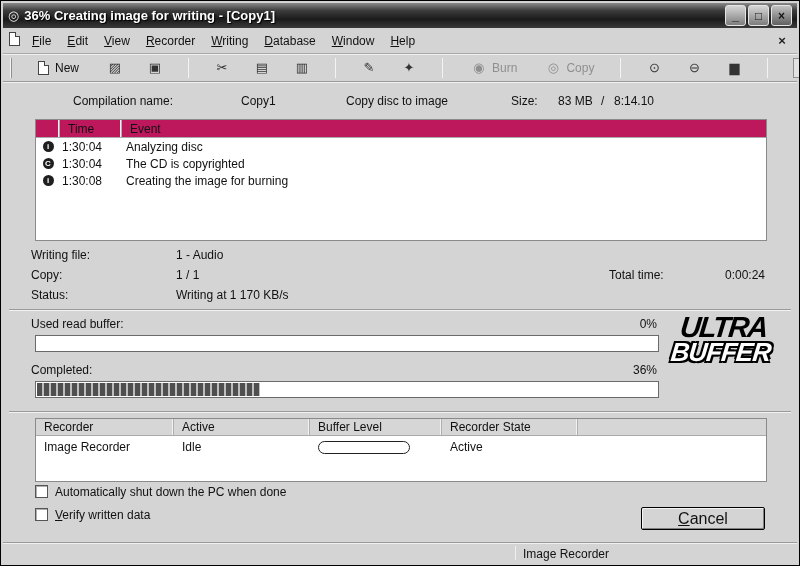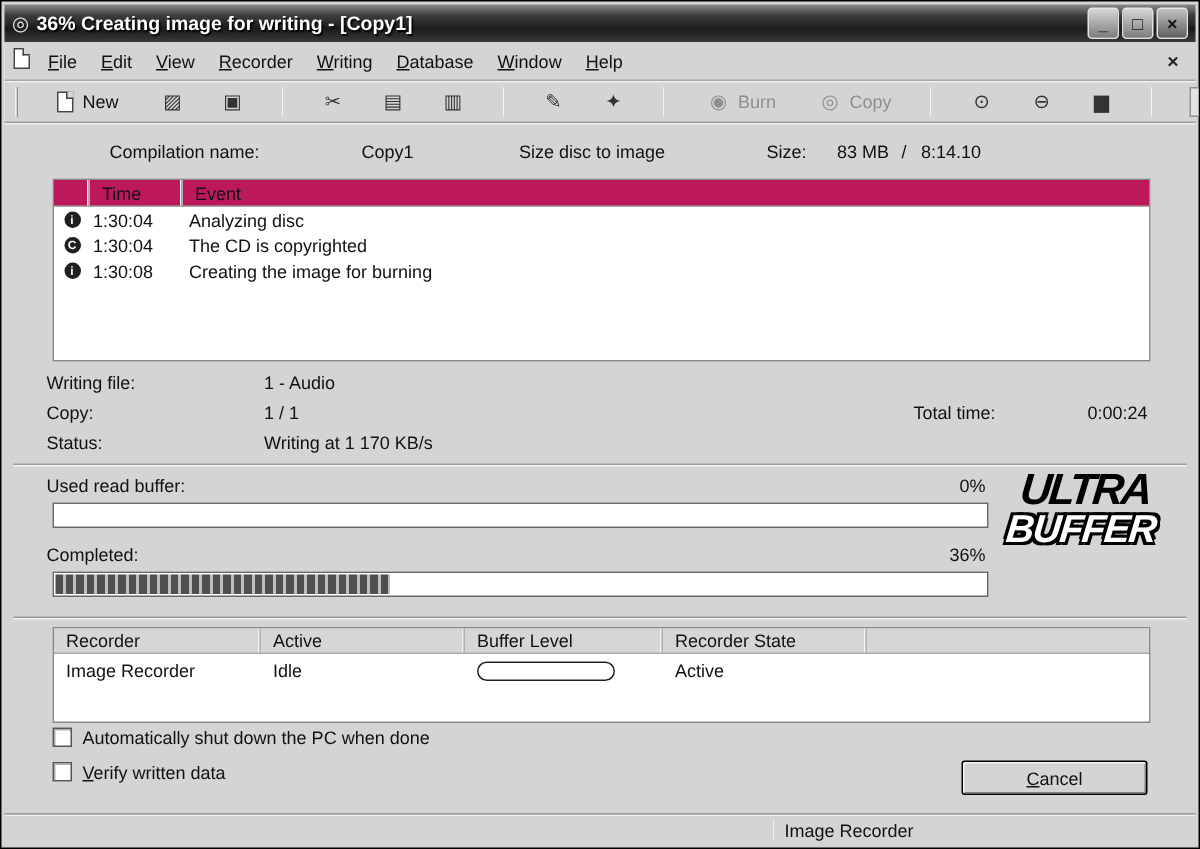--- a/index.html
+++ b/index.html
@@ -84,21 +84,21 @@
   .rec-row { display:grid; grid-template-columns:138px 136px 132px 136px 1fr; height:22px; align-items:center; }
   .rec-row .cell { padding-left:8px; }
   .mini-bar { width:92px; height:13px; border:1px solid #222; border-radius:7px; background:#fff; margin-left:8px; padding:1px; overflow:hidden; }
   .mini-fill { height:100%; background:#7a7a7a; border-radius:5px; }
   
   .checkbox { position:absolute; width:13px; height:13px; background:#fff; border:1px solid #555; box-shadow:inset 1px 1px 0 #b0b0b0; }
   .btn {
     position:absolute; left:640px; top:506px; width:124px; height:23px;
     background:#d4d4d4; border:1px solid #000; border-radius:2px;
     box-shadow:inset 1px 1px 0 #f4f4f4, inset -1px -1px 0 #808080;
-    display:flex; align-items:center; justify-content:center; font-size:12px; cursor:default;
+    display:flex; align-items:center; justify-content:center; font-size:16px; cursor:default;
   }
   
   .statusbar {
     position:absolute; left:2px; right:2px; bottom:2px; height:21px;
     border-top:1px solid #9a9a9a; box-shadow:inset 0 1px 0 #f0f0f0;
   }
   .sb-text { position:absolute; top:4px; white-space:nowrap; }
   .sb-sep { position:absolute; left:512px; top:3px; bottom:3px; width:1px; background:#9a9a9a; border-right:1px solid #f0f0f0; }
 </style>
 </head>
@@ -169,21 +169,21 @@
     <span class="ticon">∞</span>
     <span class="ticon">
         <span class="circle-icon big">i</span>
       </span>
     <span class="ticon">?</span>
     <span class="help-arrow">▾</span>
   </div>
 
   <span class="lbl" style="left:44px; top:93px;margin-left:28px;">Compilation name:</span>
   <span class="lbl" style="left:240px; top:93px;">Copy1</span>
-  <span class="lbl" style="left:345px; top:93px;">Size disc to image</span>
+  <span class="lbl" style="left:345px; top:93px;">Copy disc to image</span>
   <span class="lbl" style="left:510px; top:93px;">Size:</span>
   <span class="lbl" style="left:557px; top:93px;">83 MB</span>
   <span class="lbl" style="left:600px; top:93px;">/</span>
   <span class="lbl" style="left:613px; top:93px;">8:14.10</span>
 
   <div class="log-box">
     <div class="log-header">
       <div class="hcell first"></div>
       <div class="hcell">Time</div>
       <div class="hcell" style="border-right:none; box-shadow:none;">Event</div>

